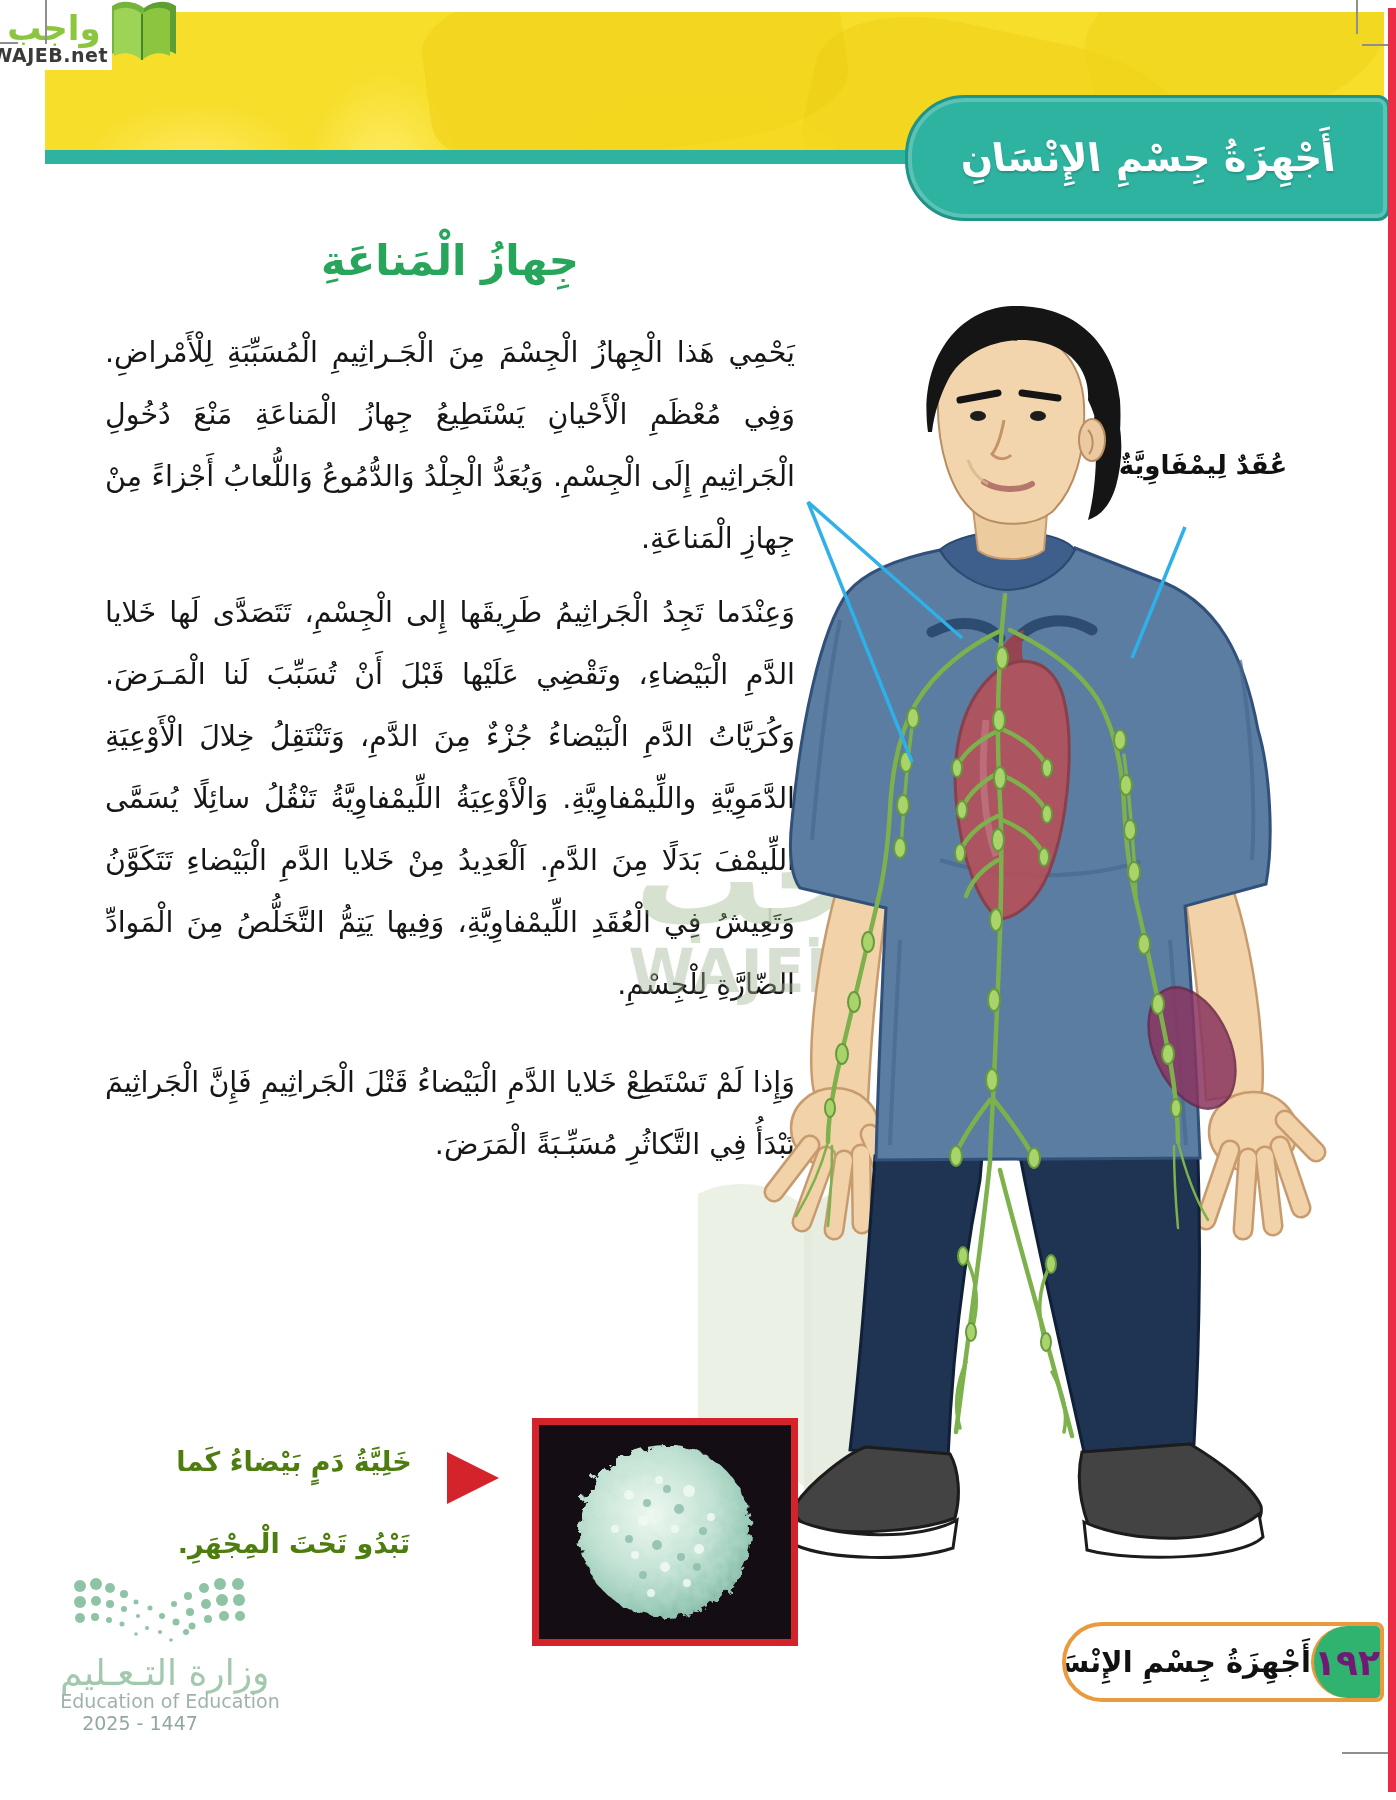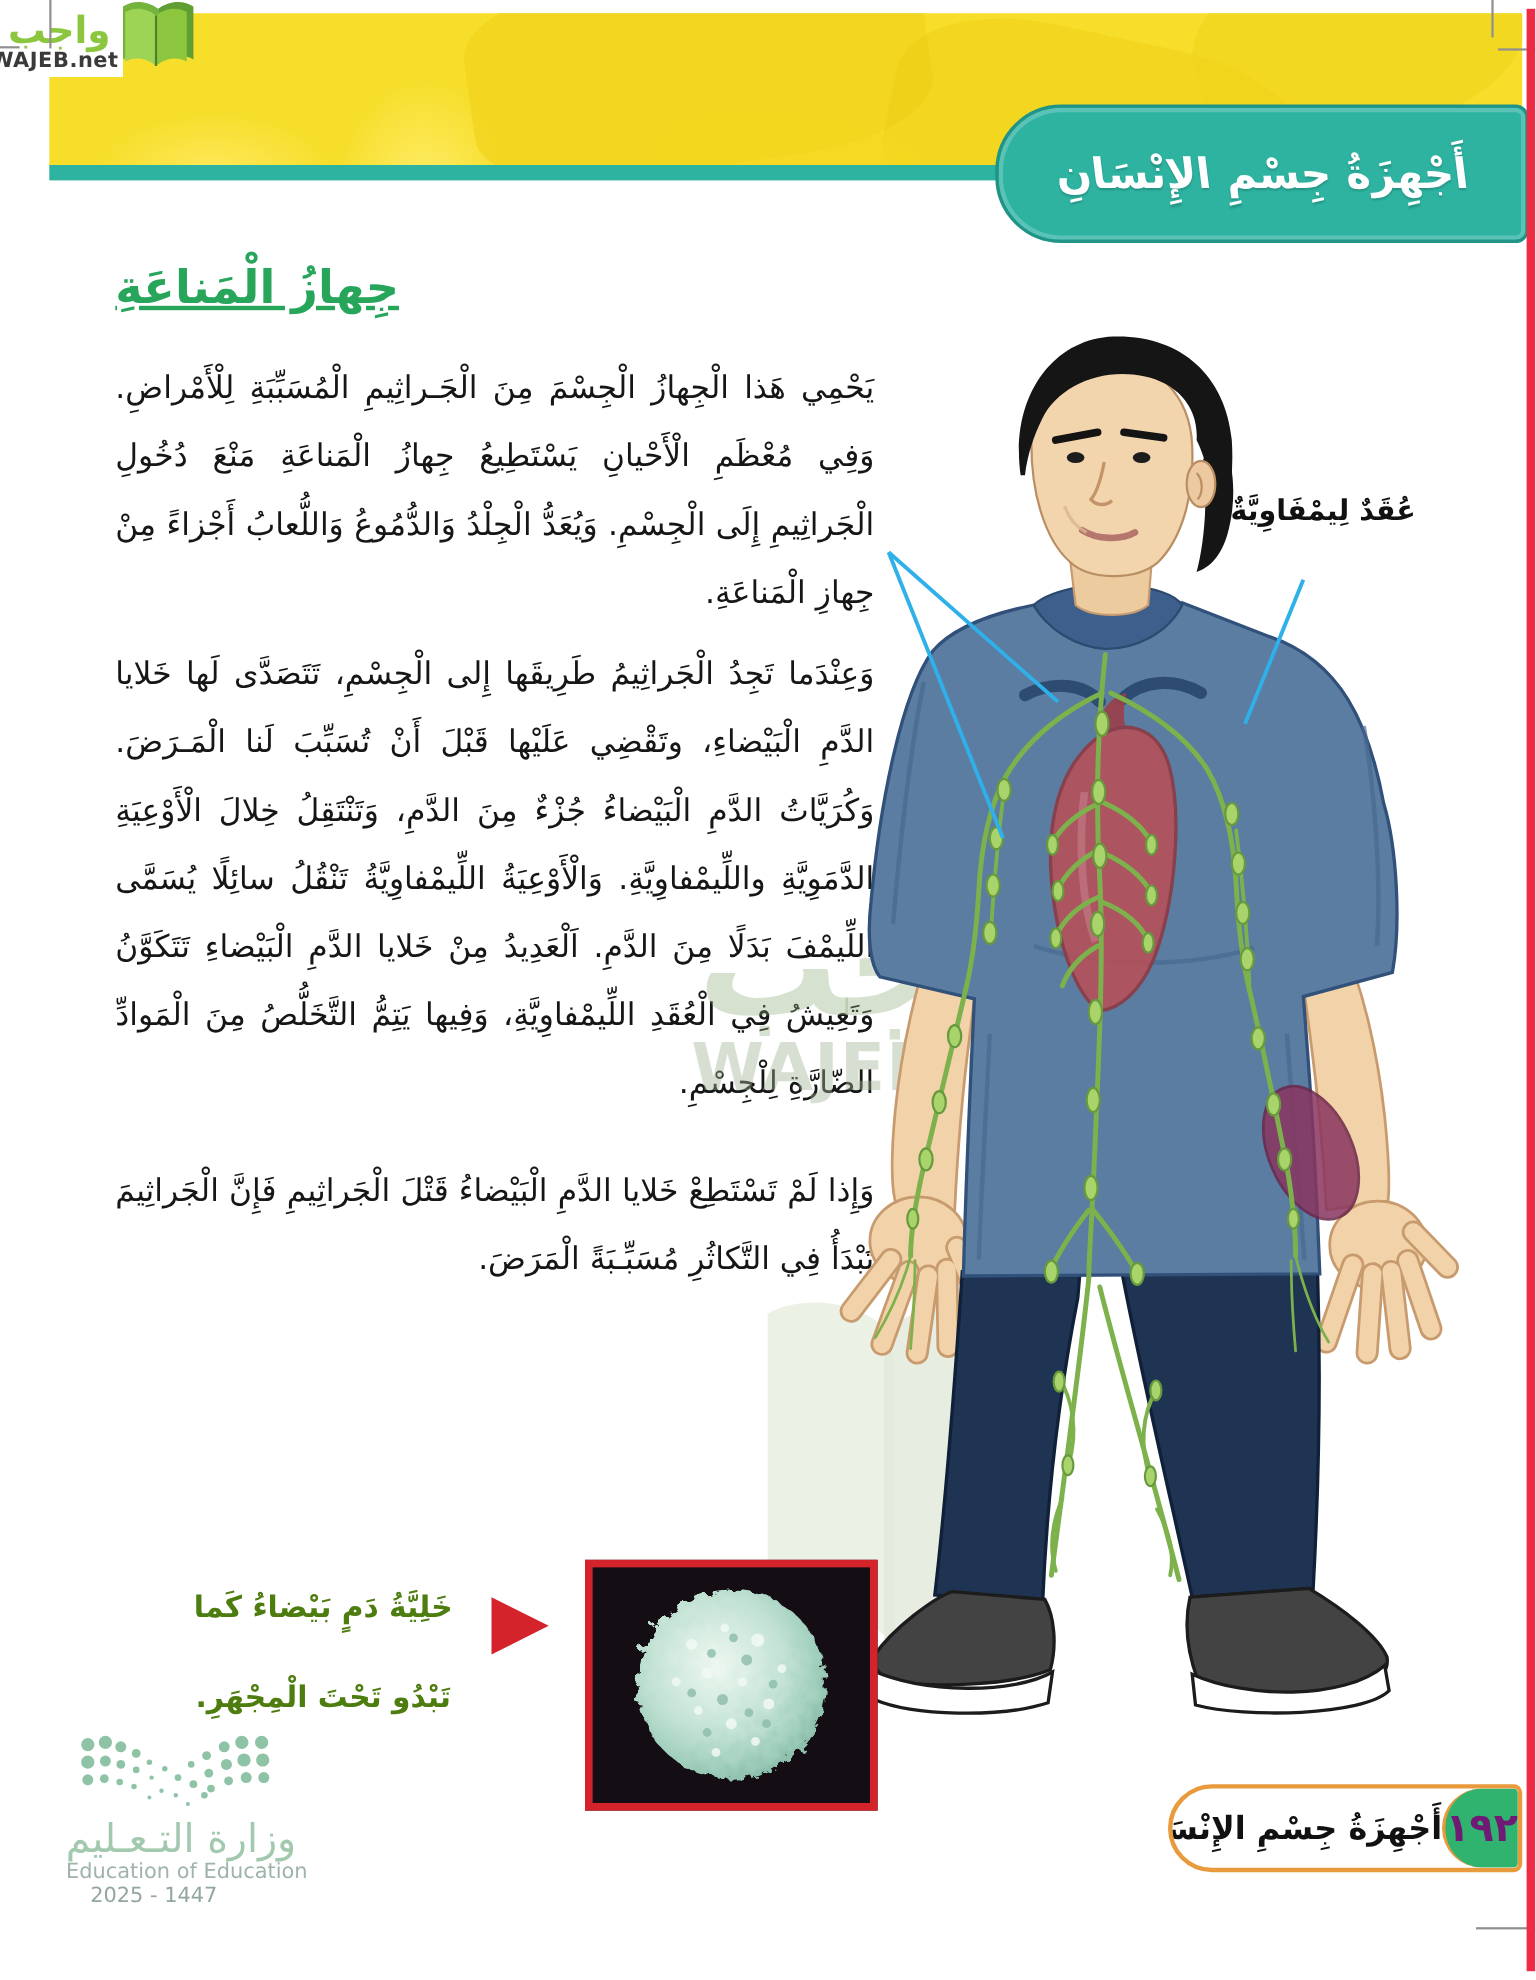--- a/index.html
+++ b/index.html
@@ -20,22 +20,22 @@
 
   
   #logo-box{left:0;top:0;width:112px;height:70px;background:#ffffff;}
   #logo-ar{left:4px;top:10px;width:100px;text-align:center;color:#8cc63f;font-weight:bold;font-size:34px;line-height:36px;}
   #logo-en{left:0px;top:44px;width:108px;text-align:center;color:#3a3a39;font-weight:bold;font-size:19px;letter-spacing:.5px;}
 
   
   .mark{background:#8f8f8f;}
 
   
-  #heading{left:105px;top:236px;width:690px;text-align:left;color:#27a55b;
-      font-size:42px;font-weight:bold;text-decoration:underline;}
+  #heading{left:105px;top:236px;width:690px;text-align:center;color:#27a55b;
+      font-size:42px;font-weight:bold;}
   .para{left:105px;width:690px;direction:rtl;text-align:justify;color:#161616;
       font-size:28.5px;line-height:62px;font-weight:500;}
   #p1{top:322px;} #p2{top:582px;} #p3{top:1052px;} #p4{top:1178px;}
 
   
   .fig-label{color:#111;font-weight:bold;font-size:26px;text-align:center;line-height:46px;white-space:nowrap;}
   #label-vessels{left:670px;top:438px;width:135px;}
   #label-nodes{left:1098px;top:442px;width:210px;}
 
   

